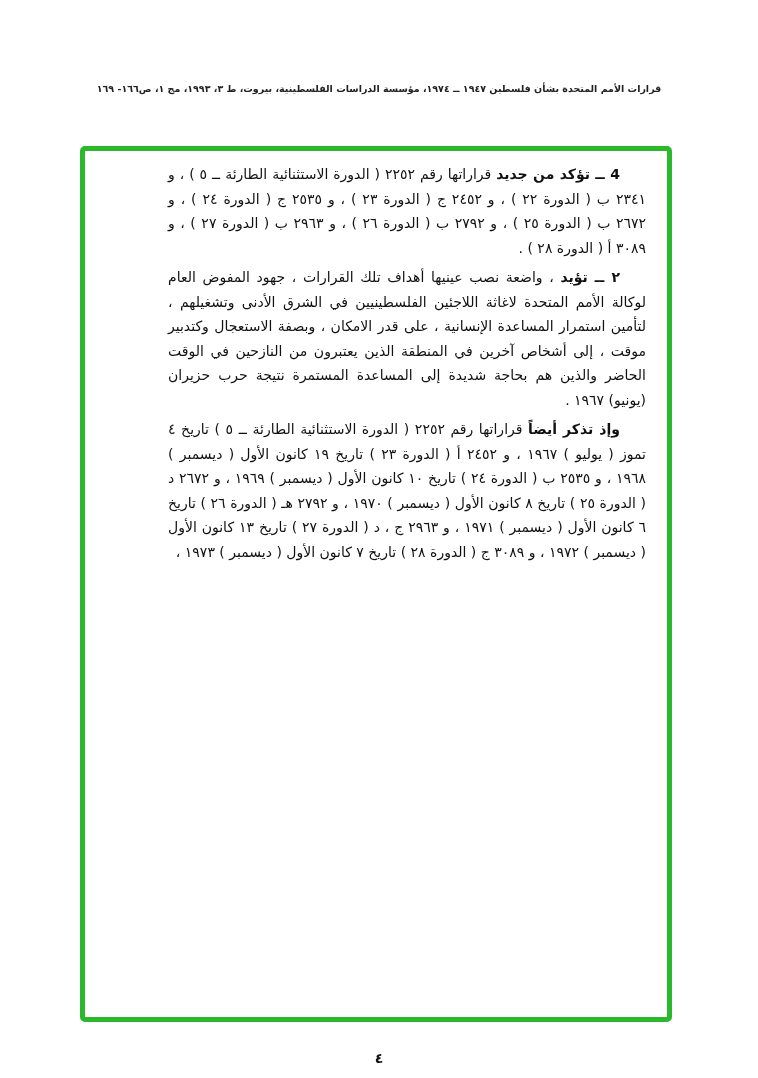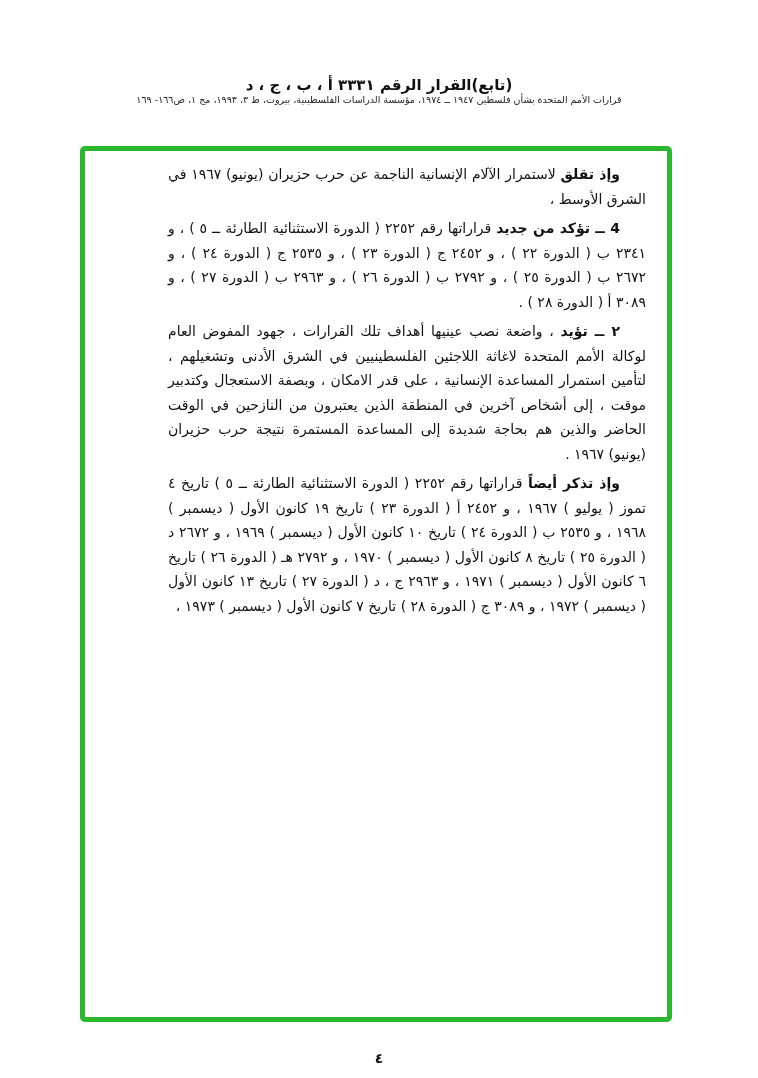--- a/index.html
+++ b/index.html
@@ -22,22 +22,23 @@
     width: 100%;
     text-align: center;
     direction: rtl;
   }
   .page-header .title {
     font-size: 15px;
     font-weight: bold;
     letter-spacing: 0.5px;
   }
   .page-header .source {
+    margin-top: 7px;
     font-size: 9.5px;
-    font-weight: normal;
+    font-weight: bold;
     color: #222222;
   }
   .green-box {
     position: absolute;
     left: 80px;
     top: 146px;
     width: 592px;
     height: 876px;
     border: 5px solid #2cb82c;
     border-radius: 5px;
@@ -76,26 +77,24 @@
     text-align: center;
     font-size: 14px;
     font-weight: bold;
     direction: rtl;
   }
 </style>
 </head>
 <body>
 
 <div class="page-header">
-  <div class="title">(تابع)القرار الرقم ٣٣٣١ أ ، ب ، ج ، د</div>
   <div class="source">قرارات الأمم المتحدة بشأن فلسطين ١٩٤٧ ــ ١٩٧٤، مؤسسة الدراسات الفلسطينية، بيروت، ط ٣، ١٩٩٣، مج ١، ص١٦٦- ١٦٩</div>
 </div>
 
 <div class="green-box" style="border-color: rgb(44, 184, 44);"></div>
 
 <div class="content">
-    <p class="para"><b>وإذ تقلق</b> لاستمرار الآلام الإنسانية الناجمة عن حرب حزيران (يونيو) ١٩٦٧ في الشرق الأوسط ،</p>
     <p class="para"><b>4 ــ تؤكد من جديد</b> قراراتها رقم ٢٢٥٢ ( الدورة الاستثنائية الطارئة ــ ٥ ) ، و ٢٣٤١ ب ( الدورة ٢٢ ) ، و ٢٤٥٢ ج ( الدورة ٢٣ ) ، و ٢٥٣٥ ج ( الدورة ٢٤ ) ، و ٢٦٧٢ ب ( الدورة ٢٥ ) ، و ٢٧٩٢ ب ( الدورة ٢٦ ) ، و ٢٩٦٣ ب ( الدورة ٢٧ ) ، و ٣٠٨٩ أ ( الدورة ٢٨ ) .</p>
     <p class="para"><b>٢ ــ تؤيد</b> ، واضعة نصب عينيها أهداف تلك القرارات ، جهود المفوض العام لوكالة الأمم المتحدة لاغاثة اللاجئين الفلسطينيين في الشرق الأدنى وتشغيلهم ، لتأمين استمرار المساعدة الإنسانية ، على قدر الامكان ، وبصفة الاستعجال وكتدبير موقت ، إلى أشخاص آخرين في المنطقة الذين يعتبرون من النازحين في الوقت الحاضر والذين هم بحاجة شديدة إلى المساعدة المستمرة نتيجة حرب حزيران (يونيو) ١٩٦٧ .</p>
     <p class="para"><b>وإذ تذكر أيضاً</b> قراراتها رقم ٢٢٥٢ ( الدورة الاستثنائية الطارئة ــ ٥ ) تاريخ ٤ تموز ( يوليو ) ١٩٦٧ ، و ٢٤٥٢ أ ( الدورة ٢٣ ) تاريخ ١٩ كانون الأول ( ديسمبر ) ١٩٦٨ ، و ٢٥٣٥ ب ( الدورة ٢٤ ) تاريخ ١٠ كانون الأول ( ديسمبر ) ١٩٦٩ ، و ٢٦٧٢ د ( الدورة ٢٥ ) تاريخ ٨ كانون الأول ( ديسمبر ) ١٩٧٠ ، و ٢٧٩٢ هـ ( الدورة ٢٦ ) تاريخ ٦ كانون الأول ( ديسمبر ) ١٩٧١ ، و ٢٩٦٣ ج ، د ( الدورة ٢٧ ) تاريخ ١٣ كانون الأول ( ديسمبر ) ١٩٧٢ ، و ٣٠٨٩ ج ( الدورة ٢٨ ) تاريخ ٧ كانون الأول ( ديسمبر ) ١٩٧٣ ،</p>
   </div>
 
 <div class="page-number">٤</div>
 
 </body></html>

